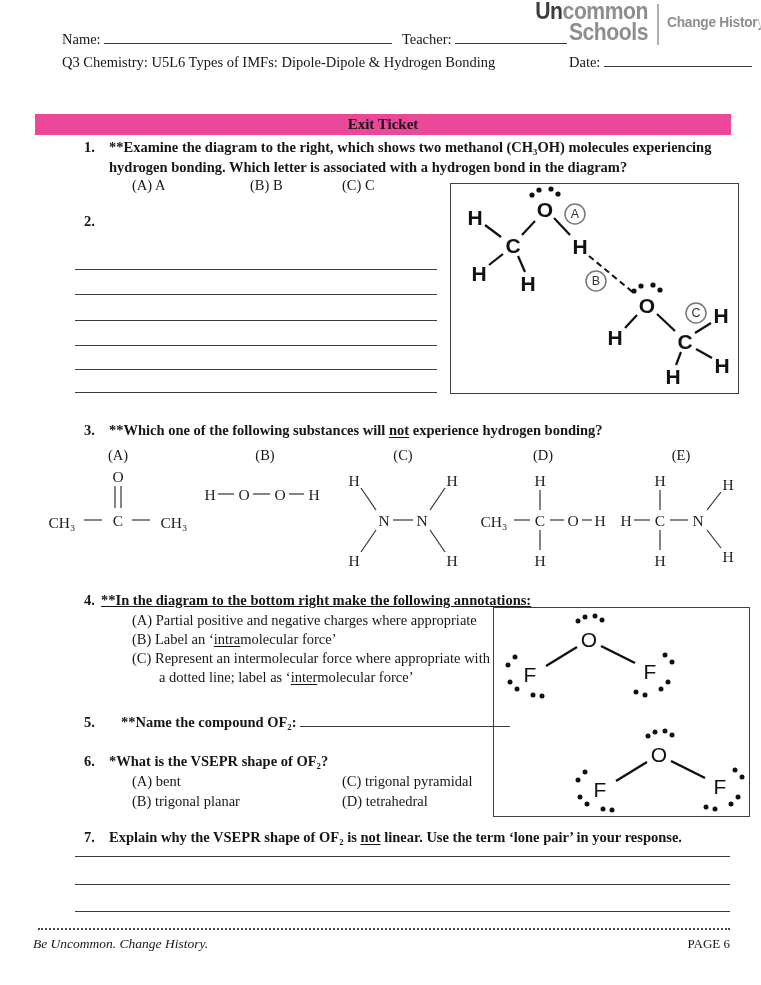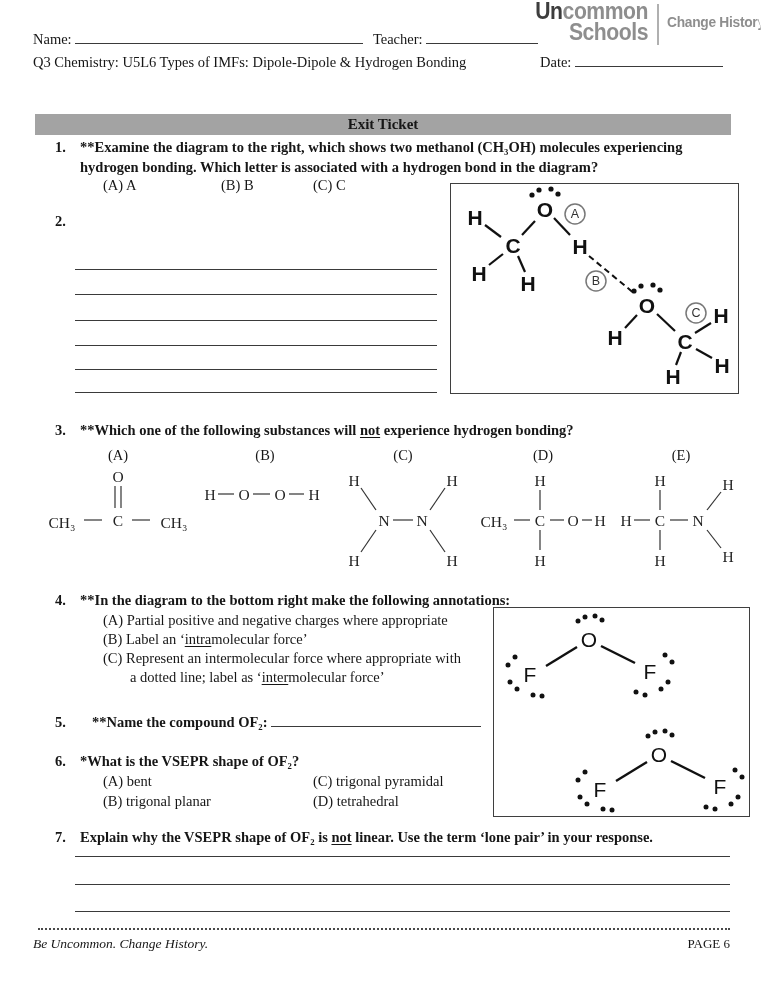--- a/index.html
+++ b/index.html
@@ -1,25 +1,25 @@
 <!DOCTYPE html>
 <html><head>
 <meta charset="utf-8">
 <style>
   html,body{margin:0;padding:0;background:#fff;}
   .page{position:relative;width:761px;height:985px;background:#ffffff;
         font-family:"Liberation Serif","DejaVu Serif",serif;color:#161616;overflow:hidden;border-radius:32px;}
   .abs{position:absolute;}
-  .fs{font-size:14.5px;line-height:19.5px;}
+  .fs{font-size:14.5px;line-height:19.5px;margin-left:29px;}
   .bold{font-weight:bold;}
   .blank{display:inline-block;border-bottom:1.4px solid #3a3a3a;height:13px;vertical-align:baseline;}
   .ans-line{position:absolute;border-bottom:1.4px solid #3a3a3a;height:0;}
   .ul{text-decoration:underline;text-underline-offset:2px;}
   .box{position:absolute;border:1.6px solid #3f3f3f;background:#fff;}
-  .et-bar{position:absolute;background:#a3a3a3;text-align:center;font-weight:bold;font-size:15px;line-height:21px;}
+  .et-bar{position:absolute;background:#ec4899;text-align:center;font-weight:bold;font-size:15px;line-height:21px;}
   
   .logo{position:absolute;top:1px;left:488px;display:flex;align-items:flex-start;}
   .logo-stack{width:160px;text-align:right;font-family:"Liberation Sans",sans-serif;font-weight:bold;
               font-size:23px;line-height:21px;color:#8e8e8e;letter-spacing:-0.5px;
               transform:scaleX(0.92);transform-origin:right top;}
   .logo-un{color:#3d3d3d;}
   .logo-divider{width:2px;height:41px;background:#b0b0b0;margin-left:9px;margin-top:3px;}
   .logo-tagline{font-family:"Liberation Sans",sans-serif;font-size:14.5px;font-weight:bold;color:#8e8e8e;
                 margin-left:8px;margin-top:13px;white-space:nowrap;letter-spacing:-0.3px;
                 transform:scaleX(0.95);transform-origin:left top;}
@@ -231,21 +231,21 @@
       <text class="atom" x="44" y="56">C</text>
       <text class="atom" x="82" y="56">N</text>
       <text class="atom" x="44" y="16">H</text>
       <text class="atom" x="44" y="96">H</text>
       <text class="atom" x="112" y="20">H</text>
       <text class="atom" x="112" y="92">H</text>
     </svg>
   </div>
 
   <div class="abs fs bold" style="top:591px;left:55px;">4.</div>
-  <div class="abs fs bold" style="top:591px;left:80px;width:440px;white-space:nowrap;">**In the diagram to the bottom right make the following annotations:</div>
+  <div class="abs fs bold" style="top:591px;left:72px;width:440px;white-space:nowrap;text-decoration:underline;">**In the diagram to the bottom right make the following annotations:</div>
   <div class="abs fs" style="top:611px;left:103px;">(A) Partial positive and negative charges where appropriate</div>
   <div class="abs fs" style="top:649px;left:103px;">(C) Represent an intermolecular force where appropriate with</div>
   <div class="abs fs" style="top:630px;left:103px;">
     <span>(B) Label an ‘</span><span class="ul">intra</span><span>molecular force’</span>
   </div>
   <div class="abs fs" style="top:668px;left:130px;">
     <span>a dotted line; label as ‘</span><span class="ul">inter</span><span>molecular force’</span>
   </div>
 
   <div class="box" style="left:493px;top:607px;width:255px;height:208px;">

